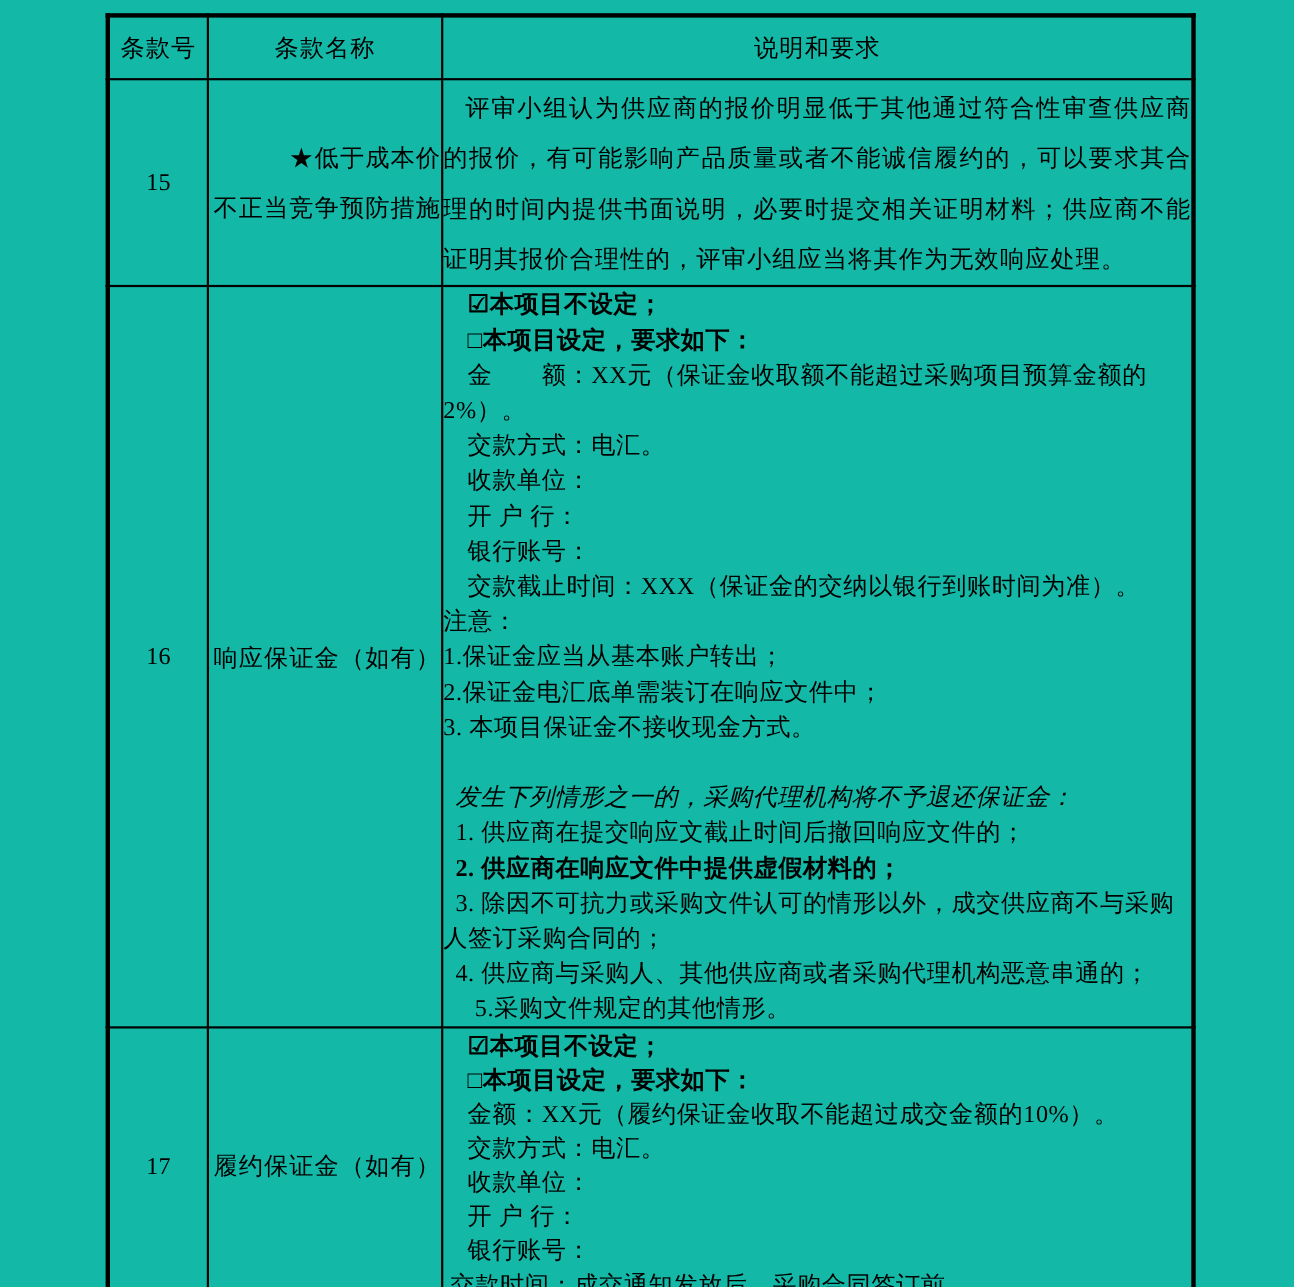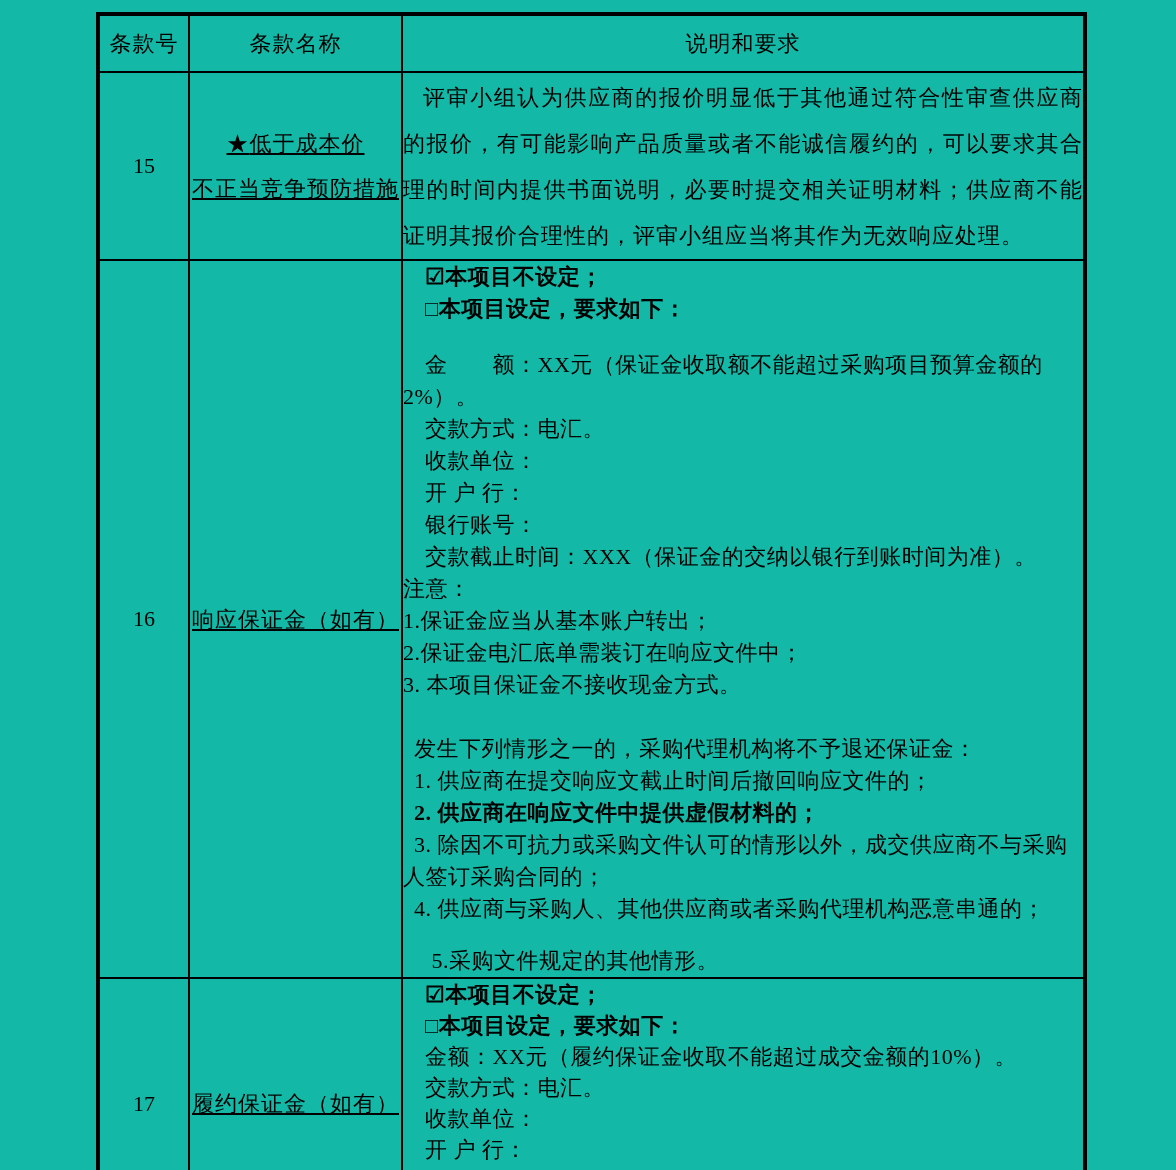--- a/index.html
+++ b/index.html
@@ -44,25 +44,24 @@
   }
   tr.row-15 { height: 187px; }
   tr.row-16 { height: 648px; }
   tr.row-17 { height: 252px; }
   .num-cell {
     text-align: center;
     vertical-align: middle;
     margin-top: 32px;
   }
   .name-cell {
-    text-align: center;
+    text-align: right;
     vertical-align: middle;
     line-height: 45px;
     letter-spacing: 1px;
-    text-decoration: underline;
   }
   .desc-cell {
     vertical-align: top;
     padding: 3px 2px 0 2px;
   }
   .desc-cell .para {
     line-height: 46px;
     text-align: justify;
     text-indent: 20px;
     letter-spacing: 1px;
@@ -110,37 +109,37 @@
           </td>
         </tr>
         <tr class="row-16">
           <td class="num-cell">16</td>
           <td class="name-cell">
             <div class="name-line">响应保证金（如有）</div>
           </td>
           <td class="desc-cell">
             <div class="line bold" style="text-indent: 22px;"><span class="checkbox">☑</span>本项目不设定；</div>
             <div class="line bold" style="text-indent: 22px;"><span class="checkbox">□</span>本项目设定，要求如下：</div>
-            <div class="line" style="text-indent: 22px; margin-top: 24px;">金　　额：XX元（保证金收取额不能超过采购项目预算金额的2%）。</div>
+            <div class="line" style="text-indent: 22px;">金　　额：XX元（保证金收取额不能超过采购项目预算金额的2%）。</div>
             <div class="line" style="text-indent: 22px;">交款方式：电汇。</div>
             <div class="line" style="text-indent: 22px;">收款单位：</div>
             <div class="line" style="text-indent: 22px;">开 户 行：</div>
             <div class="line" style="text-indent: 22px;">银行账号：</div>
             <div class="line" style="text-indent: 22px;">交款截止时间：XXX（保证金的交纳以银行到账时间为准）。</div>
             <div class="line">注意：</div>
             <div class="line">1.保证金应当从基本账户转出；</div>
             <div class="line">2.保证金电汇底单需装订在响应文件中；</div>
             <div class="line">3. 本项目保证金不接收现金方式。</div>
             <div class="line blank"></div>
-            <div class="line" style="text-indent: 11px;">发生下列情形之一的，采购代理机构将不予退还保证金：</div>
+            <div class="line" style="text-indent: 11px; font-style: italic;">发生下列情形之一的，采购代理机构将不予退还保证金：</div>
             <div class="line" style="text-indent: 11px;">1. 供应商在提交响应文截止时间后撤回响应文件的；</div>
             <div class="line" style="text-indent: 11px; font-weight: bold;">2. 供应商在响应文件中提供虚假材料的；</div>
             <div class="line" style="text-indent: 11px;">3. 除因不可抗力或采购文件认可的情形以外，成交供应商不与采购人签订采购合同的；</div>
             <div class="line" style="text-indent: 11px;">4. 供应商与采购人、其他供应商或者采购代理机构恶意串通的；</div>
-            <div class="line" style="text-indent: 28.6px; margin-top: 20px;">5.采购文件规定的其他情形。</div>
+            <div class="line" style="text-indent: 28.6px; margin-top: 0;">5.采购文件规定的其他情形。</div>
           </td>
         </tr>
         <tr class="row-17">
           <td class="num-cell">17</td>
           <td class="name-cell">
             <div class="name-line">履约保证金（如有）</div>
           </td>
           <td class="desc-cell">
             <div class="line bold" style="text-indent: 22px;"><span class="checkbox">☑</span>本项目不设定；</div>
             <div class="line bold" style="text-indent: 22px;"><span class="checkbox">□</span>本项目设定，要求如下：</div>

